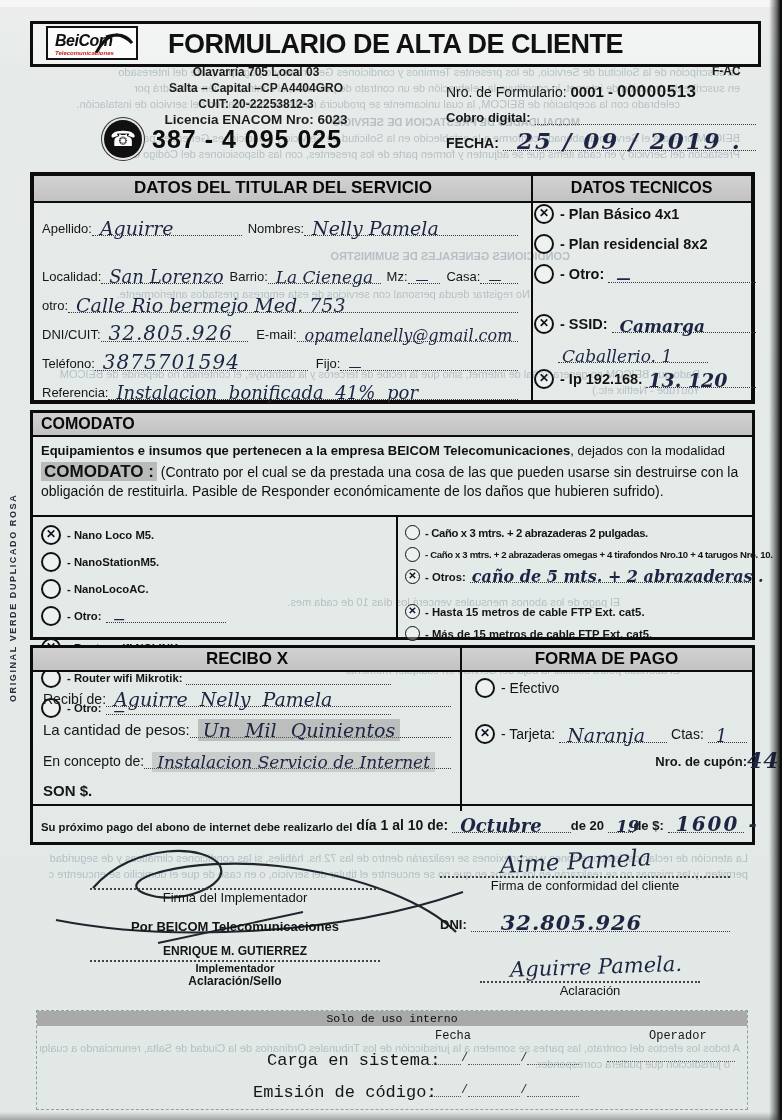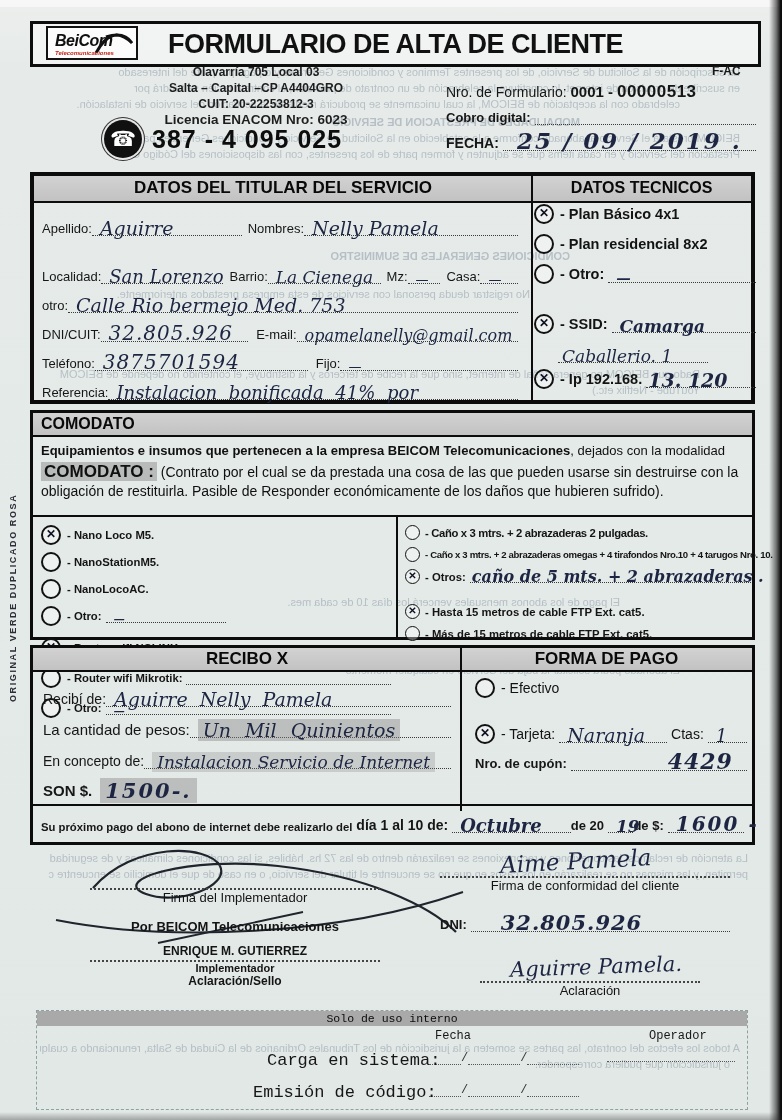--- a/index.html
+++ b/index.html
@@ -374,43 +374,40 @@
           </span>
       </div>
       <div class="rrow">
         <span>En concepto de:</span>
         <span class="fv" style="flex:1;">
             <span class="hw hl" style="font-size:17px;background:rgba(130,130,130,.28);">Instalacion Servicio de Internet</span>
           </span>
       </div>
       <div class="rrow" style="font-size:15px;font-weight:bold;">
         <span>SON $.</span>
-        <span class="fv" style="flex:.6;border-bottom:none;">
-            <span class="hw hl" style="font-size:21px;letter-spacing:2px;">1500-.</span>
-          </span>
       </div>
     </div>
 
     <div style="position:absolute;left:442px;top:30px;width:272px;">
       <div class="opt" style="font-weight:normal;font-size:14px;">
         <span class="radio"></span>
         <span>- Efectivo</span>
       </div>
       <div class="opt" style="margin-top:26px;font-weight:normal;font-size:14px;">
         <span class="radio">✕</span>
         <span>- Tarjeta:</span>
         <span class="dotfill" style="flex:1.1;">
             <span class="hw" style="font-size:19px;">Naranja</span>
           </span>
         <span style="margin-left:4px;">Ctas:</span>
         <span class="dotfill" style="flex:.4;">
             <span class="hw" style="font-size:18px;">1</span>
           </span>
       </div>
-      <div class="cupon-row" style="">
+      <div class="cupon-row" style="flex-direction:column;">
         <span>Nro. de cupón:</span>
         <span class="dotfill">
             <span class="hw" style="font-size:22px;left:55%;letter-spacing:1px;">4429</span>
           </span>
       </div>
     </div>
 
     <div class="nextpay">
       <span>Su próximo pago del abono de internet debe realizarlo del</span>
       <span style="font-size:14px;margin-left:4px;white-space:nowrap;">día 1 al 10 de:</span>

